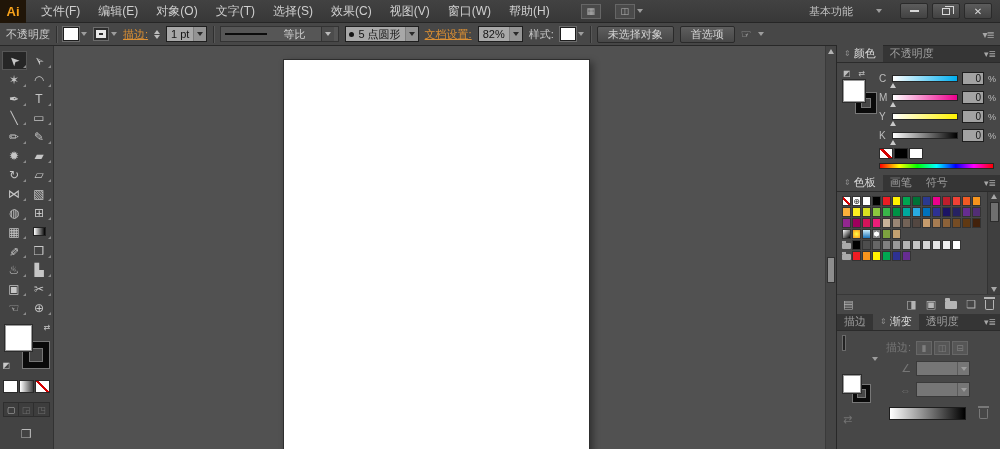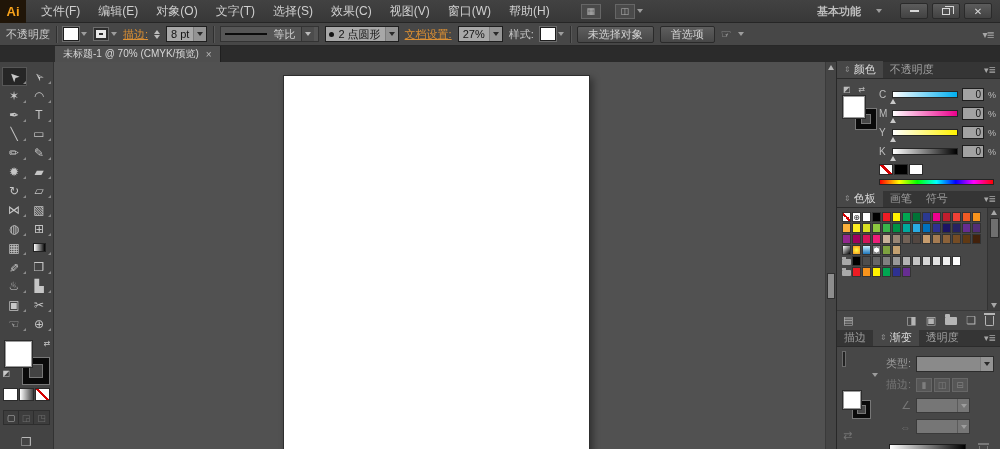--- a/index.html
+++ b/index.html
@@ -11,21 +11,21 @@
   .menubar { height:23px; background:linear-gradient(#424242,#383838); display:flex; align-items:center;
     border-bottom:1px solid #262626; color:#cfcfcf; font-size:12px; flex:0 0 23px; }
   .ai-logo { width:26px; height:23px; background:#201508; color:#f7a21b; font-weight:bold; font-size:13px;
     display:flex; align-items:center; justify-content:center; margin-right:6px; }
   .menu-item { padding:4px 9px; line-height:23px; cursor:default; }
   .mb-icons { display:flex; align-items:center; gap:14px; margin-left:22px; }
   .mb-iconbox { width:20px; height:15px; border:1px solid #666; background:#4a4a4a; display:flex;
     align-items:center; justify-content:center; color:#b5b5b5; font-size:9px; }
   .mb-arrange { display:flex; align-items:center; gap:2px; color:#b5b5b5; }
   .spacer { flex:1; }
-  .workspace { display:flex; align-items:center; gap:15px; color:#bdbdbd; font-size:11px; margin-right:18px;font-weight:bold; }
+  .workspace { display:flex; align-items:center; gap:23px; color:#bdbdbd; font-size:11px; margin-right:18px; }
   .caret { width:0; height:0; border-left:3.5px solid transparent; border-right:3.5px solid transparent;
     border-top:4px solid #9d9d9d; display:inline-block; }
   .winbtns { display:flex; gap:4px; margin-right:8px; }
   .winbtn { width:28px; height:16px; background:linear-gradient(#5c5c5c,#424242); border:1px solid #2a2a2a;
     border-radius:2px; display:flex; align-items:center; justify-content:center; color:#d8d8d8; font-size:10px; }
   .ic-min { width:9px; height:2px; background:#d8d8d8; display:inline-block; }
   .ic-restore { width:8px; height:7px; border:1px solid #d8d8d8; position:relative; display:inline-block; }
   .ic-restore::before { content:""; position:absolute; left:2px; top:-3px; width:8px; height:7px;
     border:1px solid #d8d8d8; border-bottom:none; border-left:none; }
 
@@ -40,21 +40,21 @@
   .drop { width:13px; height:100%; border-left:1px solid #7c7c7c; display:flex; align-items:center;
     justify-content:center; background:#949494; }
   .drop .caret { border-top-color:#2a2a2a; }
   .swatch-ctrl { display:flex; align-items:center; gap:2px; }
   .sw-fill { width:16px; height:14px; background:#fff; border:1px solid #1d1d1d; box-shadow:0 0 0 1px #6d6d6d; }
   .sw-strokebox { width:16px; height:14px; background:#2d2d2d; border:1px solid #6d6d6d; position:relative; }
   .sw-strokebox::before { content:""; position:absolute; inset:2px; border:3px solid #e8e8e8; }
   .stepper { display:flex; flex-direction:column; gap:1px; }
   .stepper .caret { border-top-color:#bdbdbd; }
   .stepper .up { transform:rotate(180deg); }
-  .lineprev { display:flex; align-items:center; gap:6px; padding:0 4px; height:16px; }
+  .lineprev { display:flex; align-items:center; gap:16px; padding:0 4px; height:16px; }
   .lineprev .strokeline { width:42px; height:2px; background:#0c0c0c; }
   .dotprev { width:5px; height:5px; border-radius:50%; background:#141414; margin-left:3px; }
   .cbtn { height:17px; padding:0 10px; background:linear-gradient(#5e5e5e,#474747); border:1px solid #2a2a2a;
     border-radius:2px; color:#d4d4d4; display:flex; align-items:center; font-size:11px; }
   .cursor-ic { color:#b5b5b5; font-size:12px; }
   .panelmenu-ic { color:#a7a7a7; font-size:10px; letter-spacing:-1px; }
 
   
   .tabstrip { height:16px; background:#2b2b2b; display:flex; align-items:flex-end; flex:0 0 16px; }
   .doc-tab { margin-left:55px; height:16px; background:#4f4f4f; color:#d6d6d6; font-size:10px; display:flex;
@@ -253,67 +253,61 @@
     <span class="swatch-ctrl">
       <span class="sw-strokebox"></span>
       <span class="caret"></span>
     </span>
     <span class="amber">描边:</span>
     <span class="stepper">
       <span class="caret up"></span>
       <span class="caret"></span>
     </span>
     <span class="field">
-      <span class="fval">8 pt</span>
+      <span class="fval">1 pt</span>
       <span class="drop">
           <span class="caret"></span>
         </span>
     </span>
     <span class="vsep"></span>
     <span class="field lineprev" style="background:#565656;border-color:#333;color:#cfcfcf;">
       <span class="strokeline"></span>
       <span>等比</span>
       <span class="drop" style="background:#4c4c4c;border-color:#333;">
           <span class="caret" style="border-top-color:#bbb;"></span>
         </span>
     </span>
     <span class="field">
       <span class="dotprev"></span>
-      <span class="fval">2 点圆形</span>
+      <span class="fval">5 点圆形</span>
       <span class="drop">
           <span class="caret"></span>
         </span>
     </span>
     <span class="amber">文档设置:</span>
     <span class="field">
-      <span class="fval">27%</span>
+      <span class="fval">82%</span>
       <span class="drop">
           <span class="caret"></span>
         </span>
     </span>
     <span>样式:</span>
     <span class="swatch-ctrl">
       <span class="sw-fill"></span>
       <span class="caret"></span>
     </span>
     <span class="vsep"></span>
     <button class="cbtn">未选择对象</button>
     <button class="cbtn">首选项</button>
     <span class="cursor-ic">☞</span>
     <span class="caret"></span>
     <span class="spacer"></span>
     <span class="panelmenu-ic">▾≣</span>
   </div>
 
-  <div class="tabstrip">
-    <div class="doc-tab">
-      <span>未标题-1 @ 70% (CMYK/预览)</span>
-      <span class="x">×</span>
-    </div>
-  </div>
 
   <div class="main">
 
     <div class="toolcol">
       <div class="tools-grid">
           <div class="tool active">
             <span class="tg rot-nw">➤</span>
           </div>
           <div class="tool">
             <span class="tg rot-nw">➣</span>
@@ -616,29 +610,20 @@
       <div class="pbody gr-body" style="flex:1;">
         <div class="gr-left">
           <span class="gr-thumb"></span>
           <span class="caret gr-thumb-dd"></span>
           <span class="gr-fill"></span>
           <span class="gr-stroke"></span>
           <span class="gr-rev">⇄</span>
         </div>
         <div class="gr-right">
           <div class="grrow">
-            <span class="grlab">类型:</span>
-            <span class="grdrop">
-              <span class="fval"></span>
-              <span class="drop">
-                  <span class="caret"></span>
-                </span>
-            </span>
-          </div>
-          <div class="grrow">
             <span class="grlab dim">描边:</span>
             <span class="grbtns">
                 <span class="grbtn">▮</span>
                 <span class="grbtn">◫</span>
                 <span class="grbtn">⊟</span>
               </span>
           </div>
           <div class="grrow">
             <span class="grlab dim">∠</span>
             <span class="grcombo">

